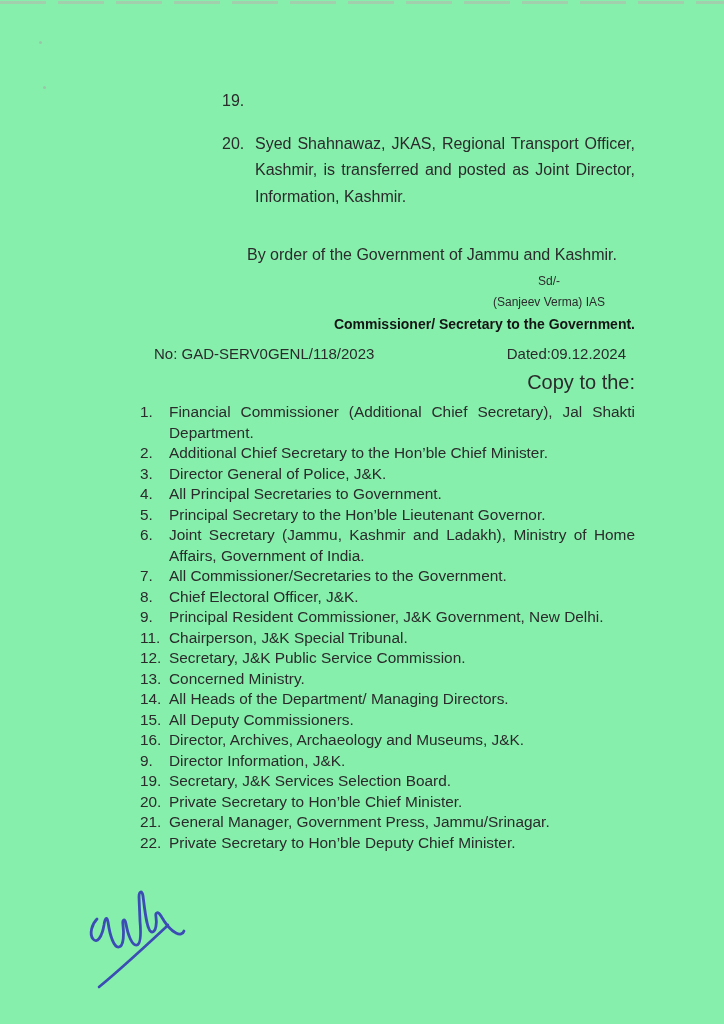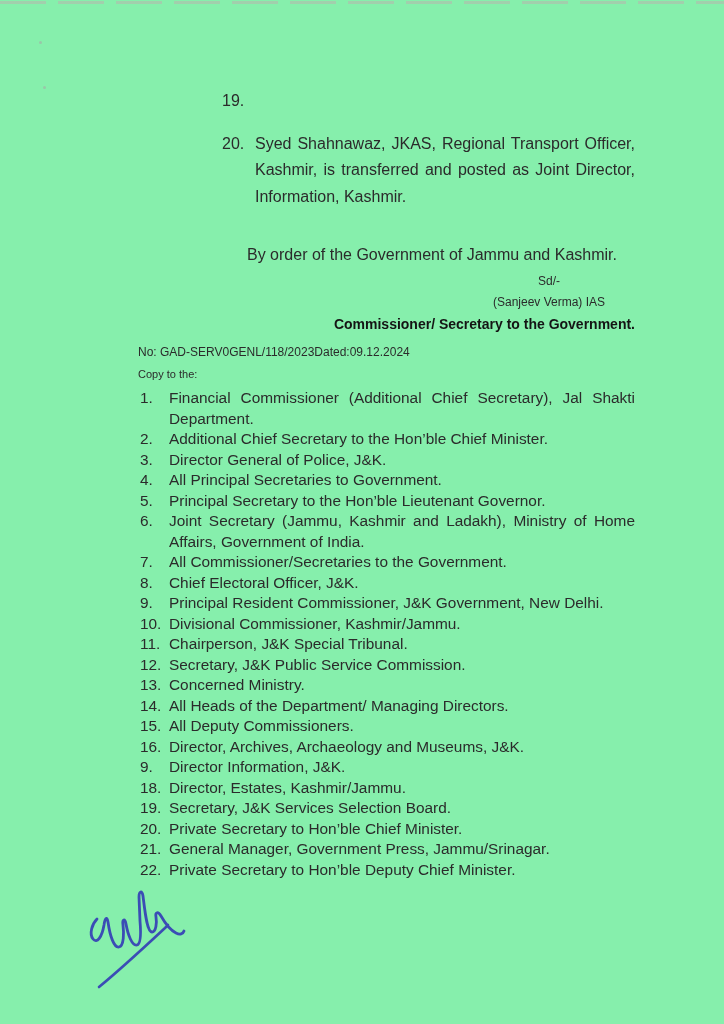--- a/index.html
+++ b/index.html
@@ -28,24 +28,24 @@
   
   .order-item { display:flex; font-size:16px; line-height:26.5px; margin-bottom:16px; }
   .order-item .order-num { flex:none; width:33px; margin-left:84px; }
   .order-item .order-text { flex:1; text-align:justify; }
 
   .by-order { font-size:16px; line-height:27px; margin-top:31px; padding-left:109px; }
 
   .sig-block { margin:3px 0 0 auto; width:172px; text-align:center; font-size:12px; line-height:21px; }
   .designation { font-size:14px; line-height:21px; font-weight:bold; text-align:right; color:#141414; margin-top:1px; }
 
-  .ref-line { display:flex; justify-content:flex-start; align-items:baseline; margin-top:10px; font-size:12px; }
+  .ref-line { display:flex; justify-content:space-between; align-items:baseline; margin-top:10px; font-size:15px;margin-left:16px; }
   .ref-date { padding-right:9px; }
 
-  .copy-heading { margin-top:9px; font-size:11px; }
+  .copy-heading { margin-top:9px; font-size:20px;text-align:right; }
 
   .copy-list { margin:8px 0 0 0; padding:0; list-style:none; font-size:15.4px; line-height:20.5px; }
   .copy-item { display:flex; }
   .copy-item .num { flex:none; width:31px; padding-left:2px; box-sizing:border-box; }
   .copy-item .txt { flex:1; text-align:justify; }
 
   .signature-svg { position:absolute; left:85px; top:885px; width:160px; height:105px; }
 </style>
 </head>
 <body>
@@ -113,24 +113,20 @@
         </li>
         <li class="copy-item">
           <span class="num">8.</span>
           <span class="txt">Chief Electoral Officer, J&amp;K.</span>
         </li>
         <li class="copy-item">
           <span class="num">9.</span>
           <span class="txt">Principal Resident Commissioner, J&amp;K Government, New Delhi.</span>
         </li>
         <li class="copy-item">
-          <span class="num">10.</span>
-          <span class="txt">Divisional Commissioner, Kashmir/Jammu.</span>
-        </li>
-        <li class="copy-item">
           <span class="num">11.</span>
           <span class="txt">Chairperson, J&amp;K Special Tribunal.</span>
         </li>
         <li class="copy-item">
           <span class="num">12.</span>
           <span class="txt">Secretary, J&amp;K Public Service Commission.</span>
         </li>
         <li class="copy-item">
           <span class="num">13.</span>
           <span class="txt">Concerned Ministry.</span>
@@ -143,24 +139,20 @@
           <span class="num">15.</span>
           <span class="txt">All Deputy Commissioners.</span>
         </li>
         <li class="copy-item">
           <span class="num">16.</span>
           <span class="txt">Director, Archives, Archaeology and Museums, J&amp;K.</span>
         </li>
         <li class="copy-item">
           <span class="num">9.</span>
           <span class="txt">Director Information, J&amp;K.</span>
-        </li>
-        <li class="copy-item">
-          <span class="num">18.</span>
-          <span class="txt">Director, Estates, Kashmir/Jammu.</span>
         </li>
         <li class="copy-item">
           <span class="num">19.</span>
           <span class="txt">Secretary, J&amp;K Services Selection Board.</span>
         </li>
         <li class="copy-item">
           <span class="num">20.</span>
           <span class="txt">Private Secretary to Hon’ble Chief Minister.</span>
         </li>
         <li class="copy-item">

